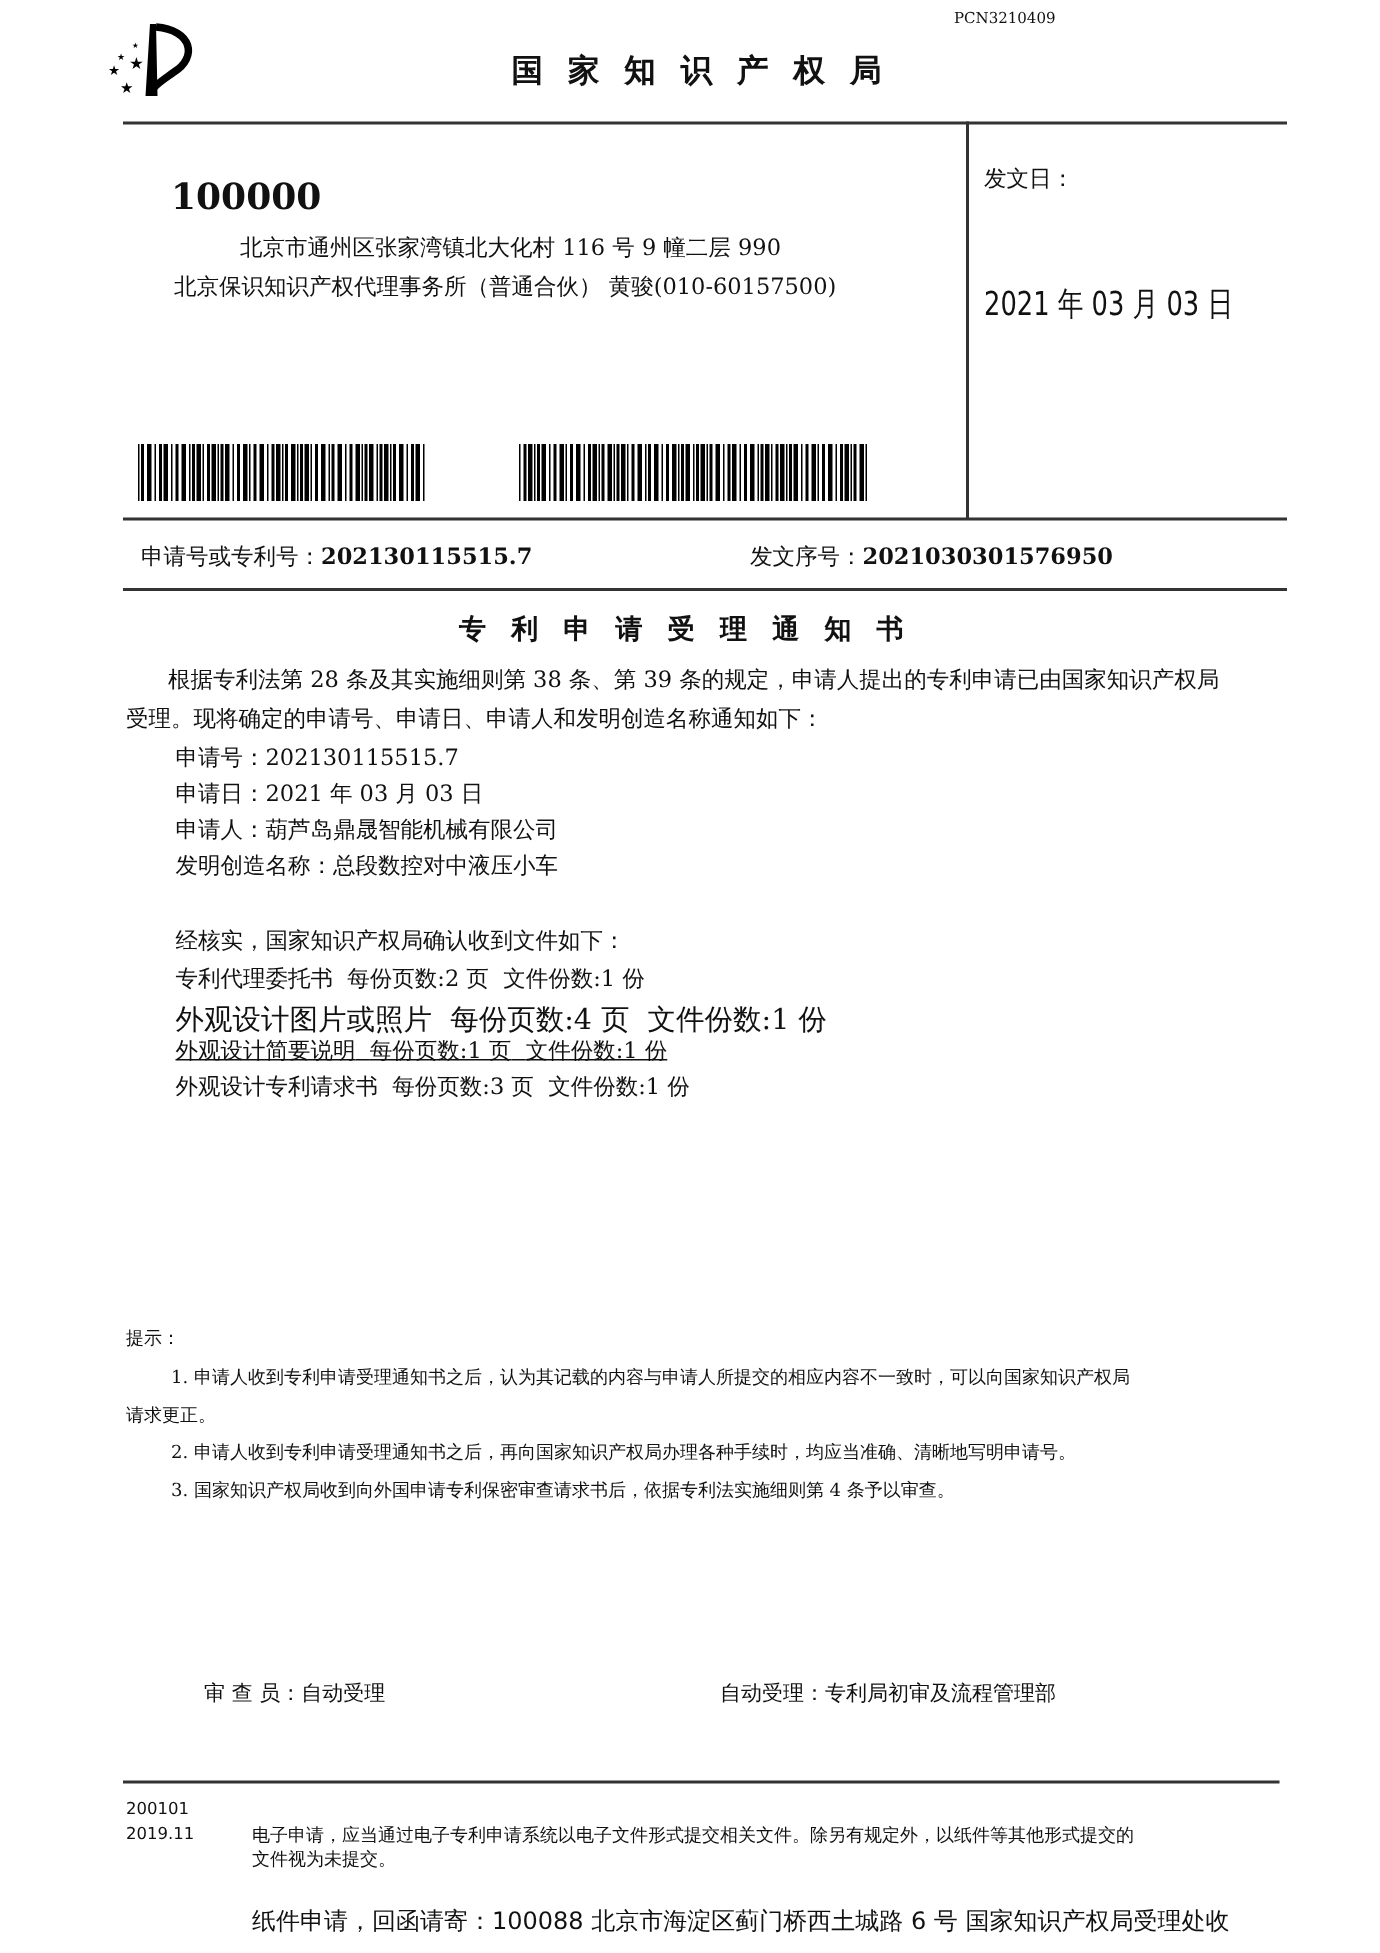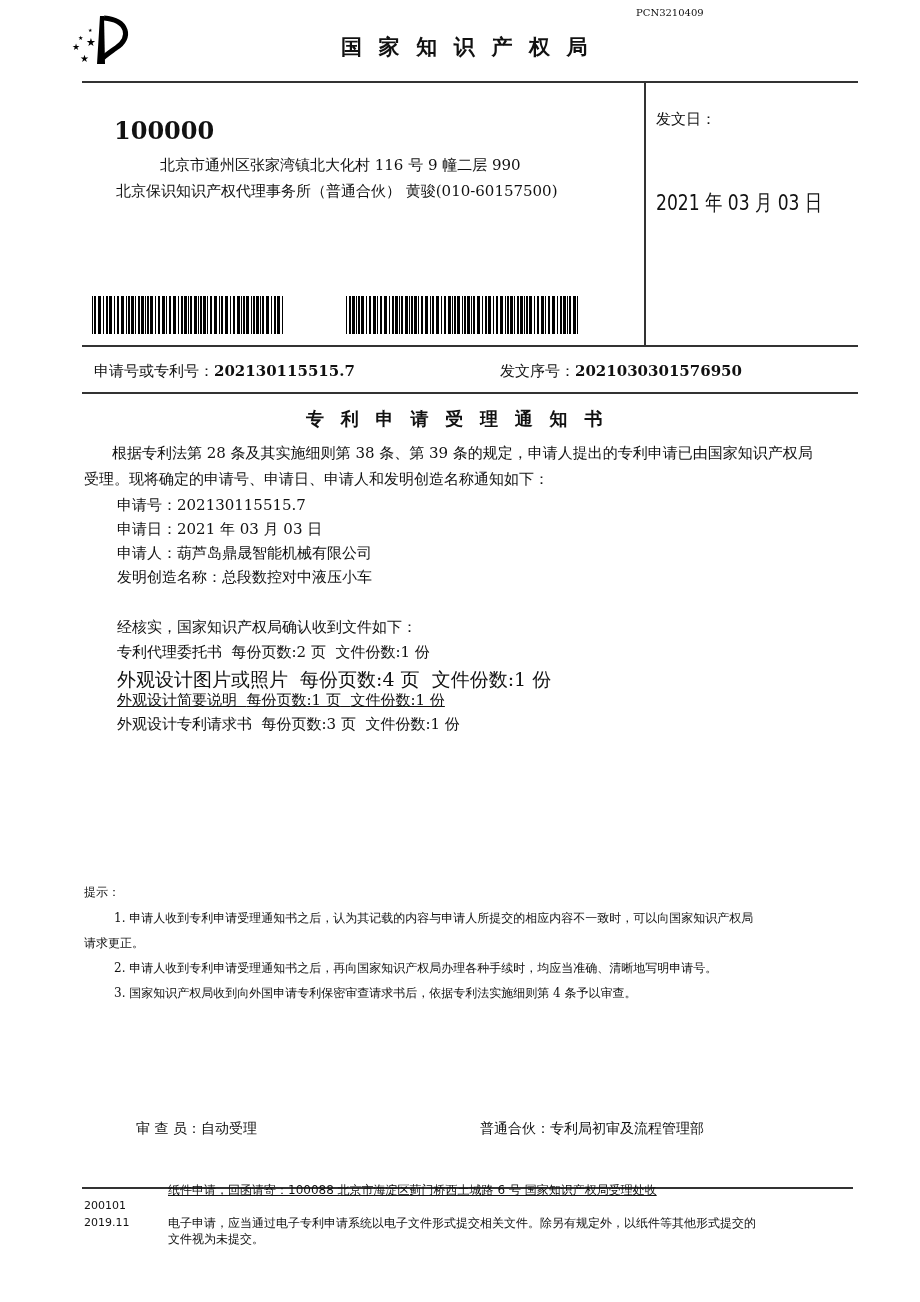--- a/index.html
+++ b/index.html
@@ -99,21 +99,21 @@
 <div class="line serif" style="left:84px;top:884px;font-size:12px;">提示：</div>
 <div class="line serif" style="left:114px;top:910px;font-size:12px;">1. 申请人收到专利申请受理通知书之后，认为其记载的内容与申请人所提交的相应内容不一致时，可以向国家知识产权局</div>
 <div class="line serif" style="left:84px;top:935px;font-size:12px;">请求更正。</div>
 <div class="line serif" style="left:114px;top:960px;font-size:12px;">2. 申请人收到专利申请受理通知书之后，再向国家知识产权局办理各种手续时，均应当准确、清晰地写明申请号。</div>
 <div class="line serif" style="left:114px;top:985px;font-size:12px;">3. 国家知识产权局收到向外国申请专利保密审查请求书后，依据专利法实施细则第 4 条予以审查。</div>
 
 <div class="line serif" style="left:136px;top:1120px;font-size:14px;">
   <span>审 查 员：</span><span>自动受理</span>
 </div>
 <div class="line serif" style="left:480px;top:1120px;font-size:14px;">
-  <span>普通合伙：</span><span>专利局初审及流程管理部</span>
+  <span>自动受理：</span><span>专利局初审及流程管理部</span>
 </div>
 
 <div class="hline" style="left:82px;top:1187px;width:771px;"></div>
 <div class="line sans" style="left:84px;top:1199px;font-size:11px;">200101</div>
 <div class="line sans" style="left:84px;top:1216px;font-size:11px;">2019.11</div>
-<div class="line sans" style="left:168px;top:1182px;font-size:12px;text-decoration:underline;">纸件申请，回函请寄：100088  北京市海淀区蓟门桥西土城路 6 号   国家知识产权局受理处收</div>
+<div class="line sans" style="left:168px;top:1271px;font-size:16px;">纸件申请，回函请寄：100088  北京市海淀区蓟门桥西土城路 6 号   国家知识产权局受理处收</div>
 <div class="line sans" style="left:168px;top:1215px;font-size:12px;">电子申请，应当通过电子专利申请系统以电子文件形式提交相关文件。除另有规定外，以纸件等其他形式提交的</div>
 <div class="line sans" style="left:168px;top:1231px;font-size:12px;">文件视为未提交。</div>
 
 </body></html>

